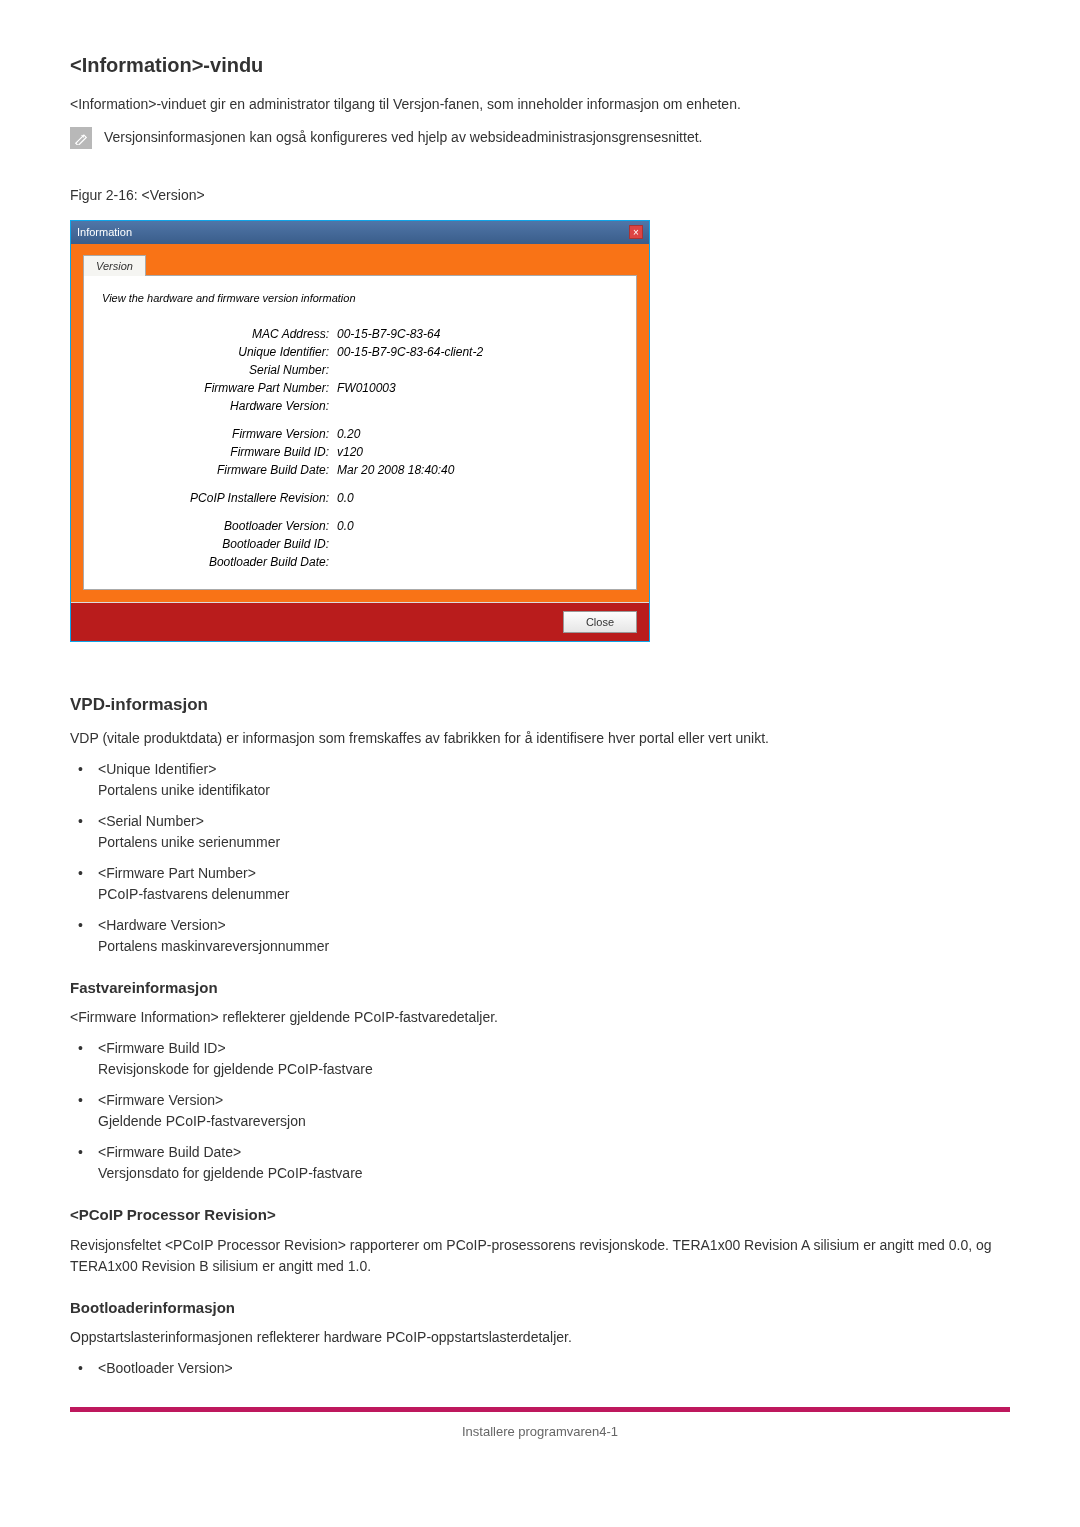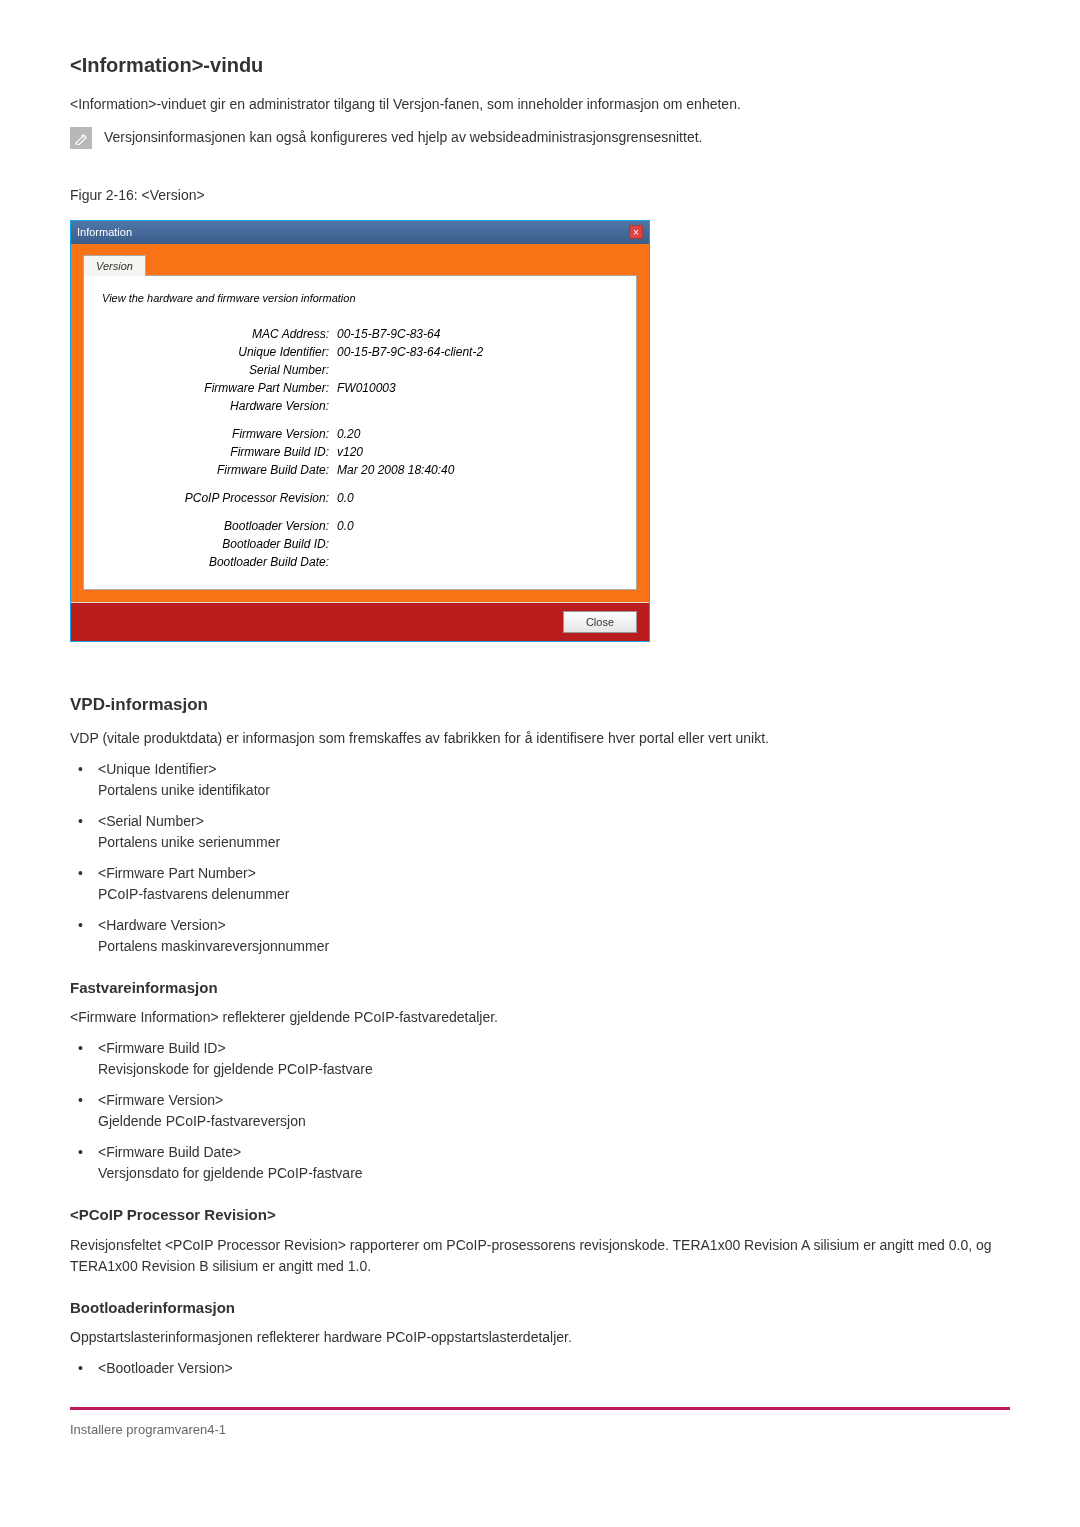--- a/index.html
+++ b/index.html
@@ -143,25 +143,25 @@
     content: "•";
     position: absolute;
     left: 8px;
     top: 0;
     color: #333;
   }
   .term { display: block; color: #333; }
   .def { display: block; color: #333; }
 
   .footer-line {
-    border-top: 3px solid #be185d;
+    border-top: 5px solid #be185d;
     margin-top: 28px;
     padding-top: 10px;
     display: flex;
-    justify-content: flex-start;
+    justify-content: center;
     font-size: 13px;
     color: #666;
   }
 </style>
 </head>
 <body>
 
 <h1>&lt;Information&gt;-vindu</h1>
 <p class="intro-text">&lt;Information&gt;-vinduet gir en administrator tilgang til Versjon-fanen, som inneholder informasjon om enheten.</p>
 
@@ -220,21 +220,21 @@
             <span class="kv-value">v120</span>
           </div>
         <div class="kv-row">
             <span class="kv-label">Firmware Build Date:</span>
             <span class="kv-value">Mar 20 2008 18:40:40</span>
           </div>
       </div>
 
       <div class="kv-group">
         <div class="kv-row">
-            <span class="kv-label">PCoIP Processor Revision:</span>
+            <span class="kv-label">PCoIP Installere Revision:</span>
             <span class="kv-value">0.0</span>
           </div>
       </div>
 
       <div class="kv-group">
         <div class="kv-row">
             <span class="kv-label">Bootloader Version:</span>
             <span class="kv-value">0.0</span>
           </div>
         <div class="kv-row">

